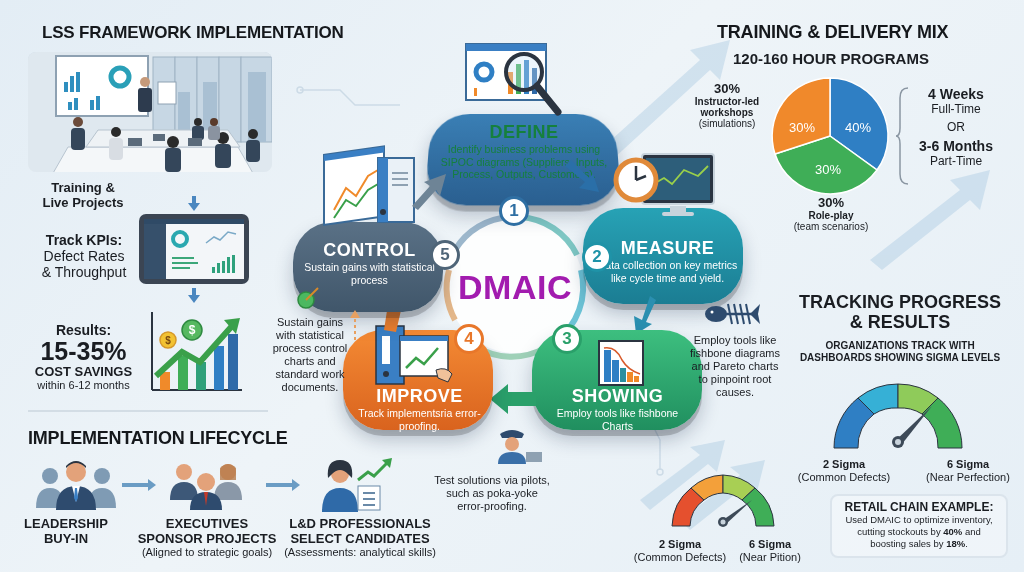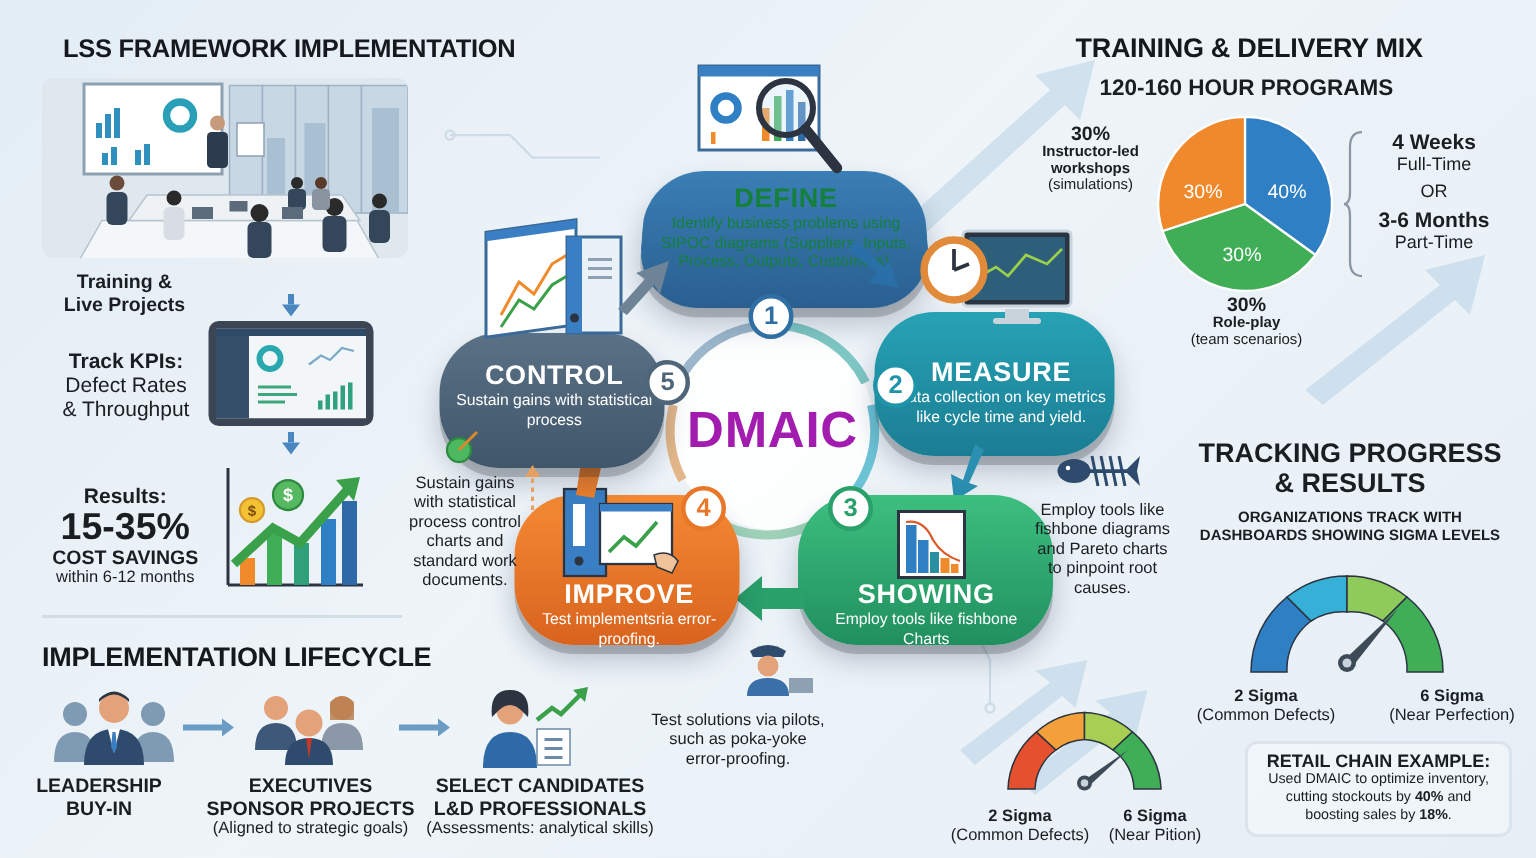--- a/index.html
+++ b/index.html
@@ -234,22 +234,22 @@
 <div class="abs bold center" style="left:16px;top:516px;width:100px;font-size:13px;line-height:15px;">
   <div>LEADERSHIP</div>
   <div>BUY-IN</div>
 </div>
 <div class="abs center" style="left:132px;top:516px;width:150px;">
   <div class="bold" style="font-size:13px;line-height:15px;">EXECUTIVES</div>
   <div class="bold" style="font-size:13px;line-height:15px;">SPONSOR PROJECTS</div>
   <div style="font-size:11px;line-height:13px;">(Aligned to strategic goals)</div>
 </div>
 <div class="abs center" style="left:280px;top:516px;width:160px;">
+  <div class="bold" style="font-size:13px;line-height:15px;">L&amp;D PROFESSIONALS</div>
   <div class="bold" style="font-size:13px;line-height:15px;">SELECT CANDIDATES</div>
-  <div class="bold" style="font-size:13px;line-height:15px;">L&amp;D PROFESSIONALS</div>
   <div style="font-size:11px;line-height:13px;">(Assessments: analytical skills)</div>
 </div>
 
 <svg class="abs" style="left:425px;top:210px" width="180" height="150" viewBox="0 0 180 150">
   <circle cx="90" cy="75" r="68" fill="#ffffff" opacity="0.85"></circle>
   <path d="M30 40 A68 68 0 0 1 85 7" fill="none" stroke="#9cb7cc" stroke-width="6"></path>
   <path d="M95 7 A68 68 0 0 1 152 45" fill="none" stroke="#7ec7c4" stroke-width="6"></path>
   <path d="M156 60 A68 68 0 0 1 130 132" fill="none" stroke="#6cc3d6" stroke-width="6"></path>
   <path d="M30 110 A68 68 0 0 1 24 60" fill="none" stroke="#e3b78a" stroke-width="6"></path>
   <path d="M120 138 A68 68 0 0 1 50 136" fill="none" stroke="#9fd1b8" stroke-width="6"></path>
@@ -329,21 +329,21 @@
   <rect x="2" y="4" width="28" height="58" fill="#3a7fc4" stroke="#2b3440" stroke-width="1.5"></rect>
   <rect x="8" y="14" width="8" height="28" fill="#fff"></rect>
     <circle cx="12" cy="52" r="3" fill="#2b3440"></circle>
   <rect x="26" y="14" width="48" height="40" fill="#fff" stroke="#2b3440" stroke-width="1.5"></rect>
   <rect x="26" y="14" width="48" height="5" fill="#3a7fc4"></rect>
   <polyline points="32,46 42,36 50,42 64,26" fill="none" stroke="#3aa04a" stroke-width="2.5"></polyline>
   <path d="M62 48 Q72 44 78 52 L74 60 L64 56 Z" fill="#f0c29a" stroke="#2b3440" stroke-width="1"></path>
 </svg>
 <div class="abs center" style="left:352px;top:386px;width:135px;color:#fff;">
   <div class="bold" style="font-size:18px;letter-spacing:0.5px;">IMPROVE</div>
-  <div style="font-size:10.5px;line-height:12.5px;">Test implementsria error-proofing.</div>
+  <div style="font-size:10.5px;line-height:12.5px;">Track implementsria error-proofing.</div>
 </div>
 <div class="num" style="left:454px;top:324px;border-color:#e8772a;color:#e8772a;">4</div>
 
 <svg class="abs" style="left:376px;top:292px" width="34" height="40" viewBox="0 0 34 40">
   <path d="M20 40 L26 14 L34 16 L22 0 L4 12 L12 12 L8 38 Z" fill="#ee7f2c"></path>
 </svg>
 
 <div class="tile" style="left:293px;top:222px;width:150px;height:90px;background:linear-gradient(180deg,#5a7186,#40566a);"></div>
 <svg class="abs" style="left:316px;top:140px" width="110" height="100" viewBox="0 0 110 100">
   <rect x="8" y="16" width="60" height="70" fill="#fff" stroke="#3a6a98" stroke-width="2" transform="skewY(-8)"></rect>

